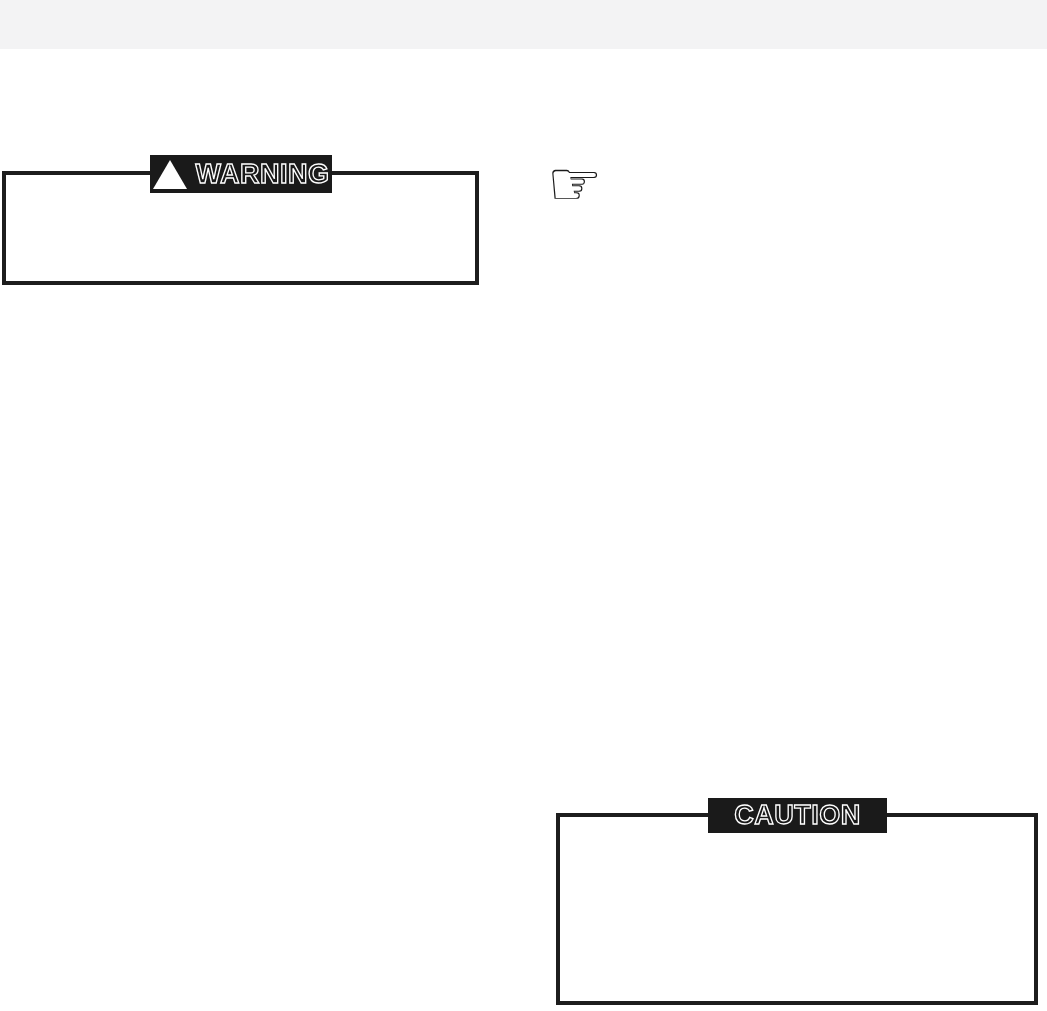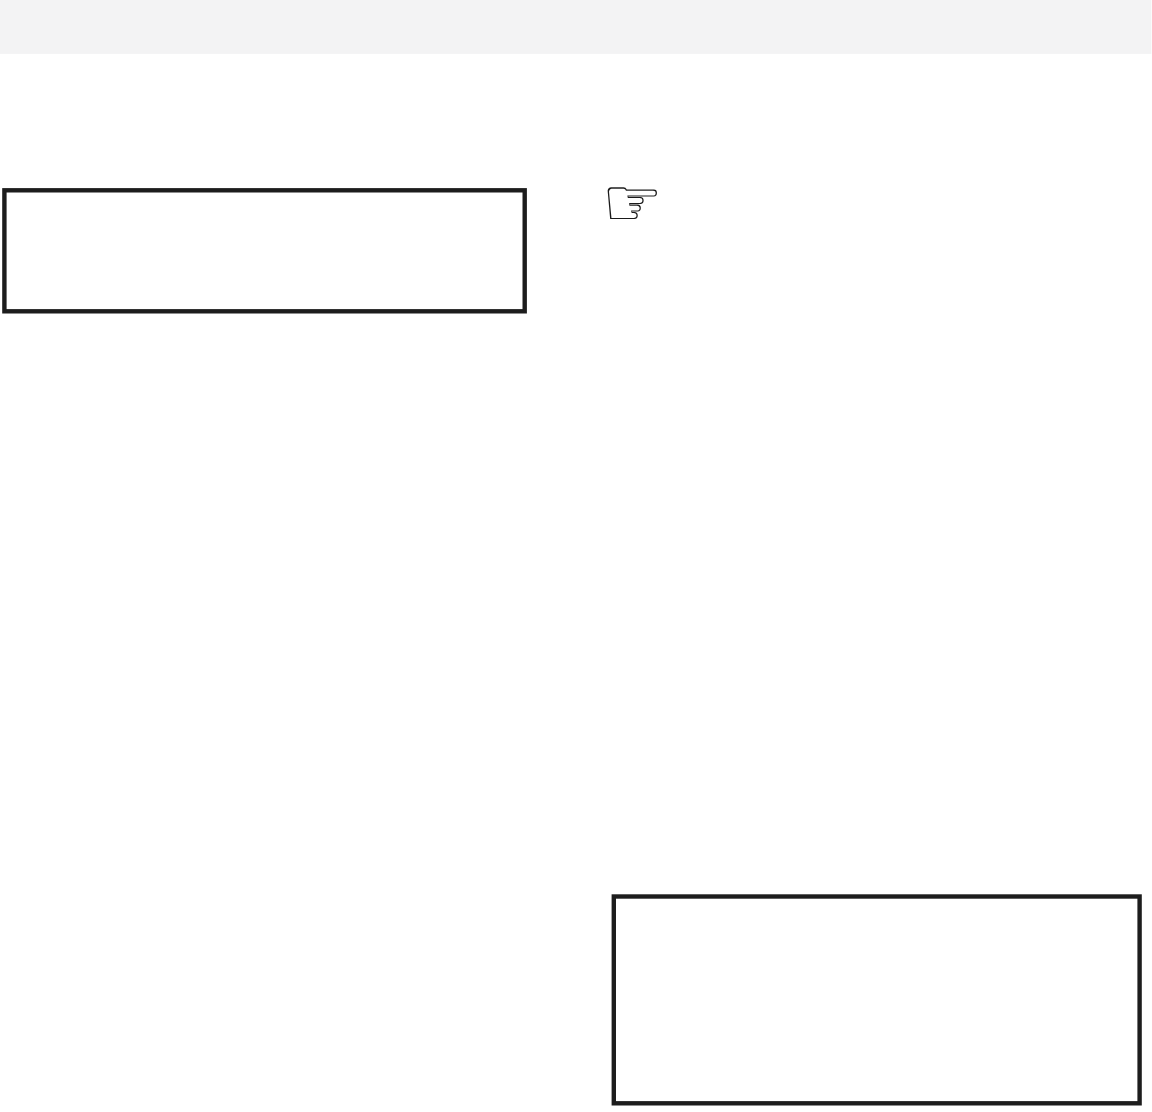--- a/index.html
+++ b/index.html
@@ -99,18 +99,25 @@
   }
 </style>
 </head>
 <body>
 
 <div class="page">
 
   <div class="header-bar"></div>
 
   <div class="callout-box warning-box"></div>
+  <div class="banner warning-banner">
+    <span class="warning-triangle"></span>
+    <span class="banner-label">WARNING</span>
+  </div>
 
   <div class="pointing-hand">☞</div>
 
   <div class="callout-box caution-box"></div>
+  <div class="banner caution-banner">
+    <span class="banner-label">CAUTION</span>
+  </div>
 
 </div>
 
 </body></html>

